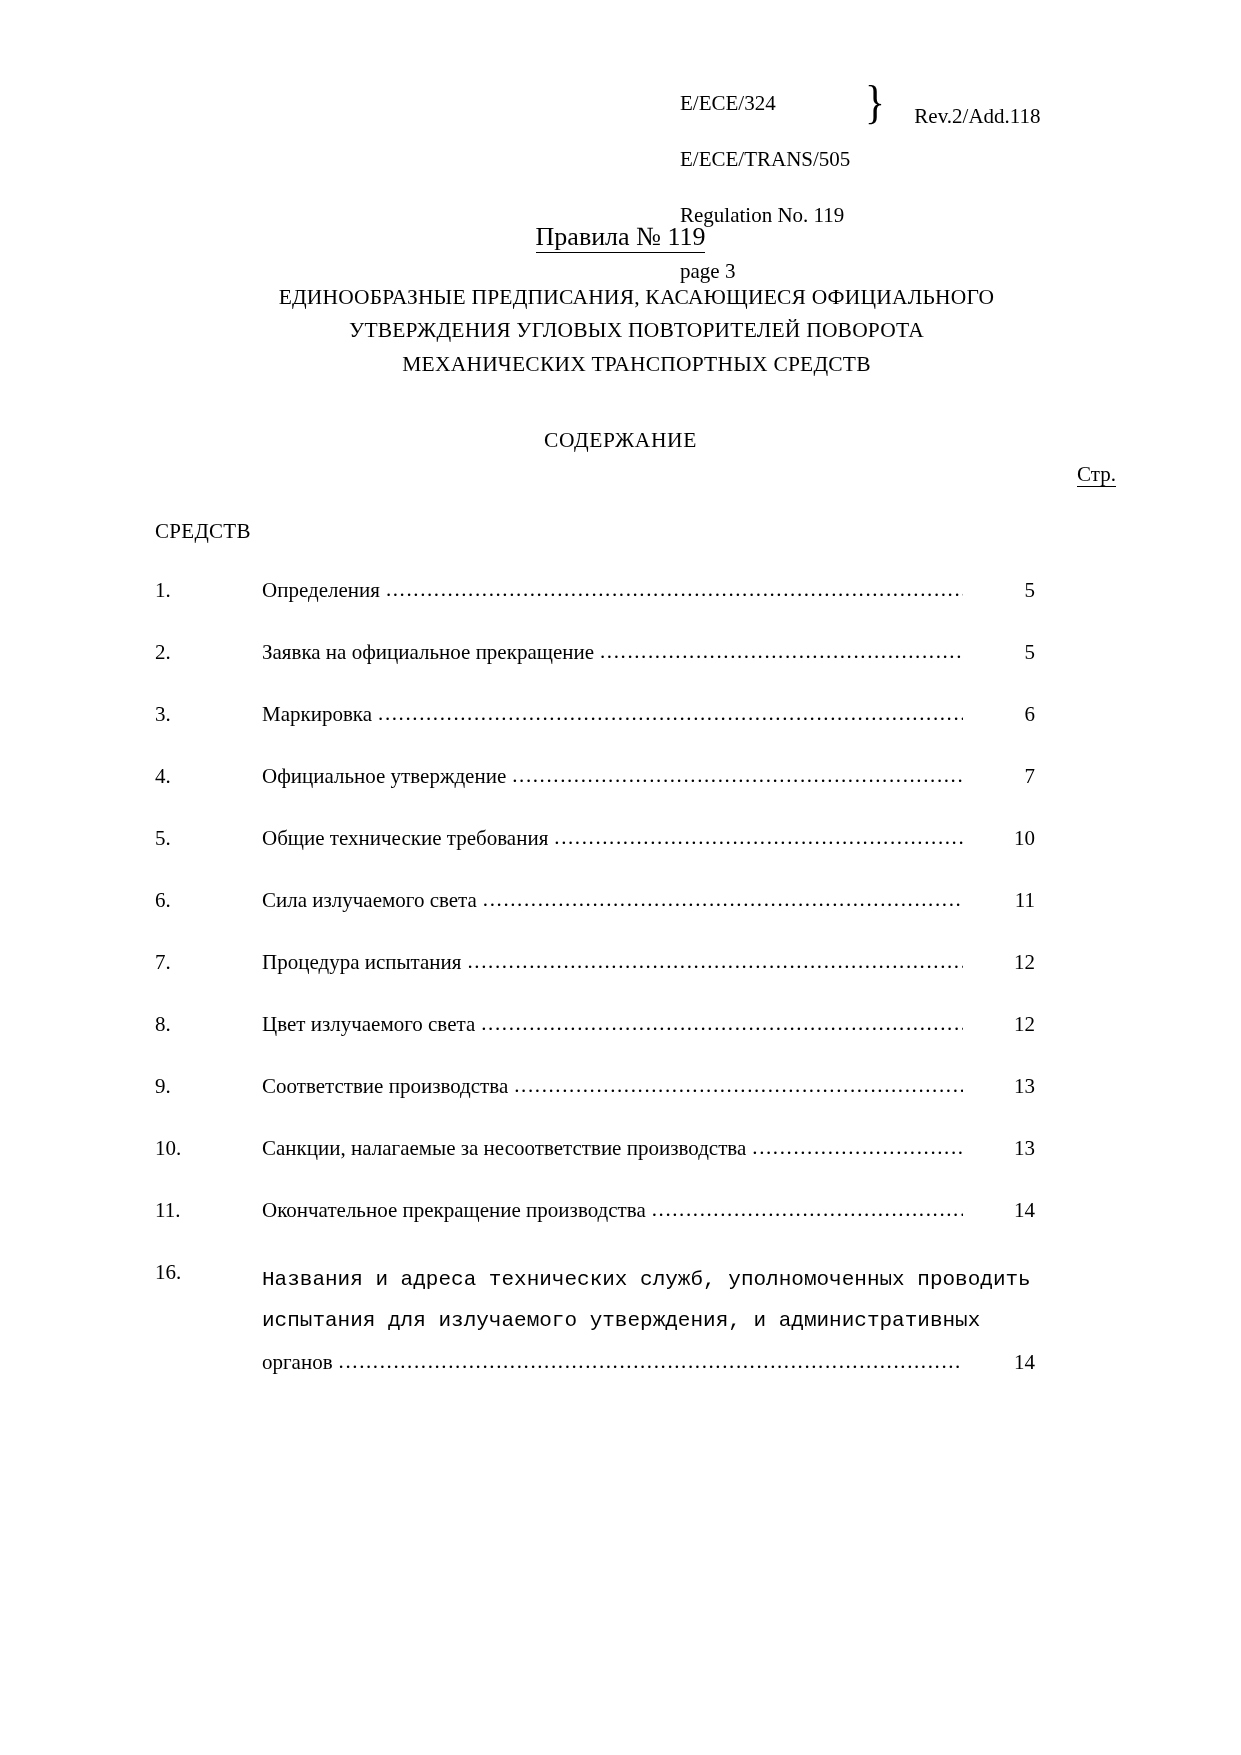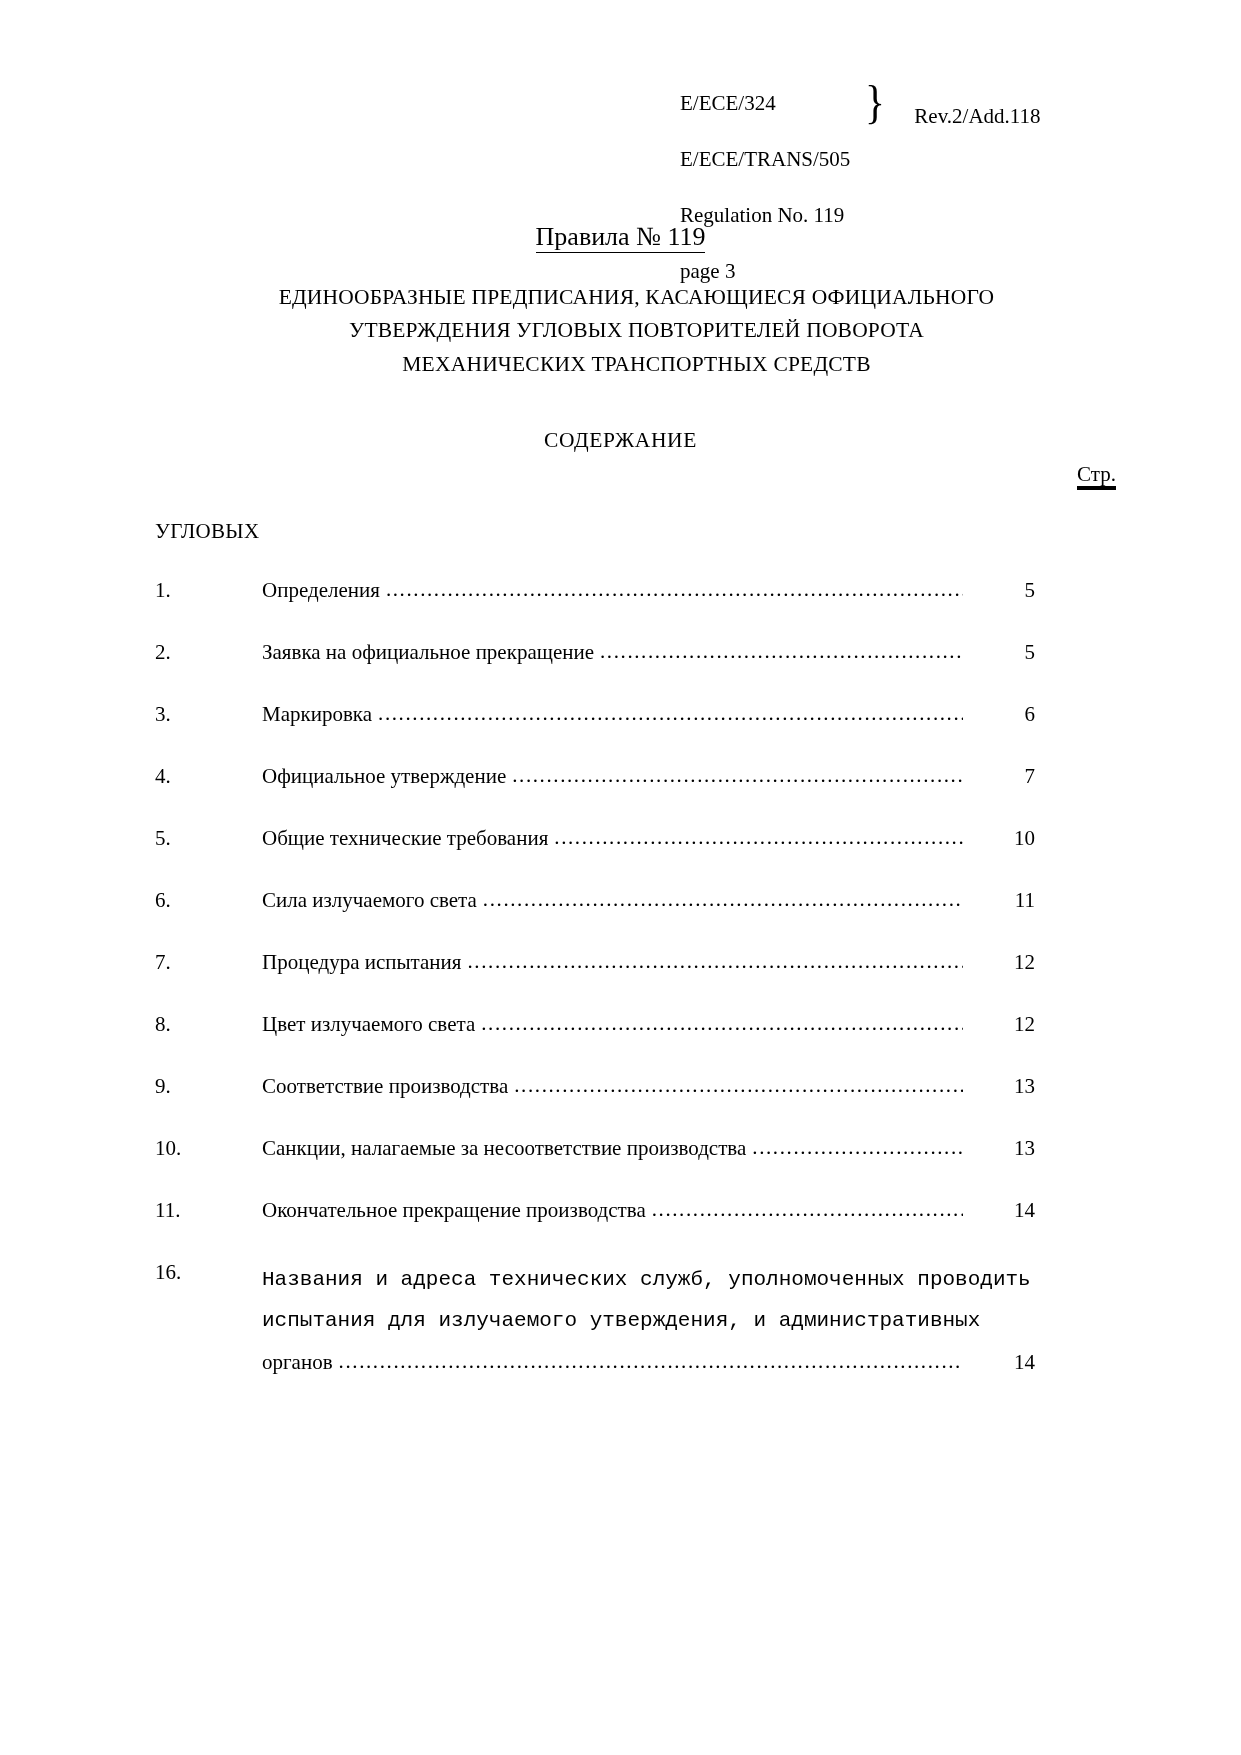--- a/index.html
+++ b/index.html
@@ -96,21 +96,21 @@
     letter-spacing: 0.6px;
   }
 
   .page-col-label {
     position: absolute;
     top: 462px;
     right: 125px;
     font-size: 21px;
   }
   .page-col-label span {
-    border-bottom: 4px solid #000000;
+    border-bottom: 1px solid #000000;
   }
 
   .rules-label {
     position: absolute;
     top: 519px;
     left: 155px;
     font-size: 21px;
     letter-spacing: 0.3px;
   }
 
@@ -198,21 +198,21 @@
     <div>УТВЕРЖДЕНИЯ УГЛОВЫХ ПОВТОРИТЕЛЕЙ ПОВОРОТА</div>
     <div>МЕХАНИЧЕСКИХ ТРАНСПОРТНЫХ СРЕДСТВ</div>
   </div>
 
   <div class="toc-heading">СОДЕРЖАНИЕ</div>
 
   <div class="page-col-label">
     <span>Стр.</span>
   </div>
 
-  <div class="rules-label">УГЛОВЫХ</div>
+  <div class="rules-label">СРЕДСТВ</div>
 
   <div class="toc">
 
     <div class="toc-row">
       <div class="num">1.</div>
       <div class="body">
         <div class="leader-line">
           <span class="label">Определения</span>
           <span class="dots">.................................................................................................................................................</span>
           <span class="pg">5</span>

